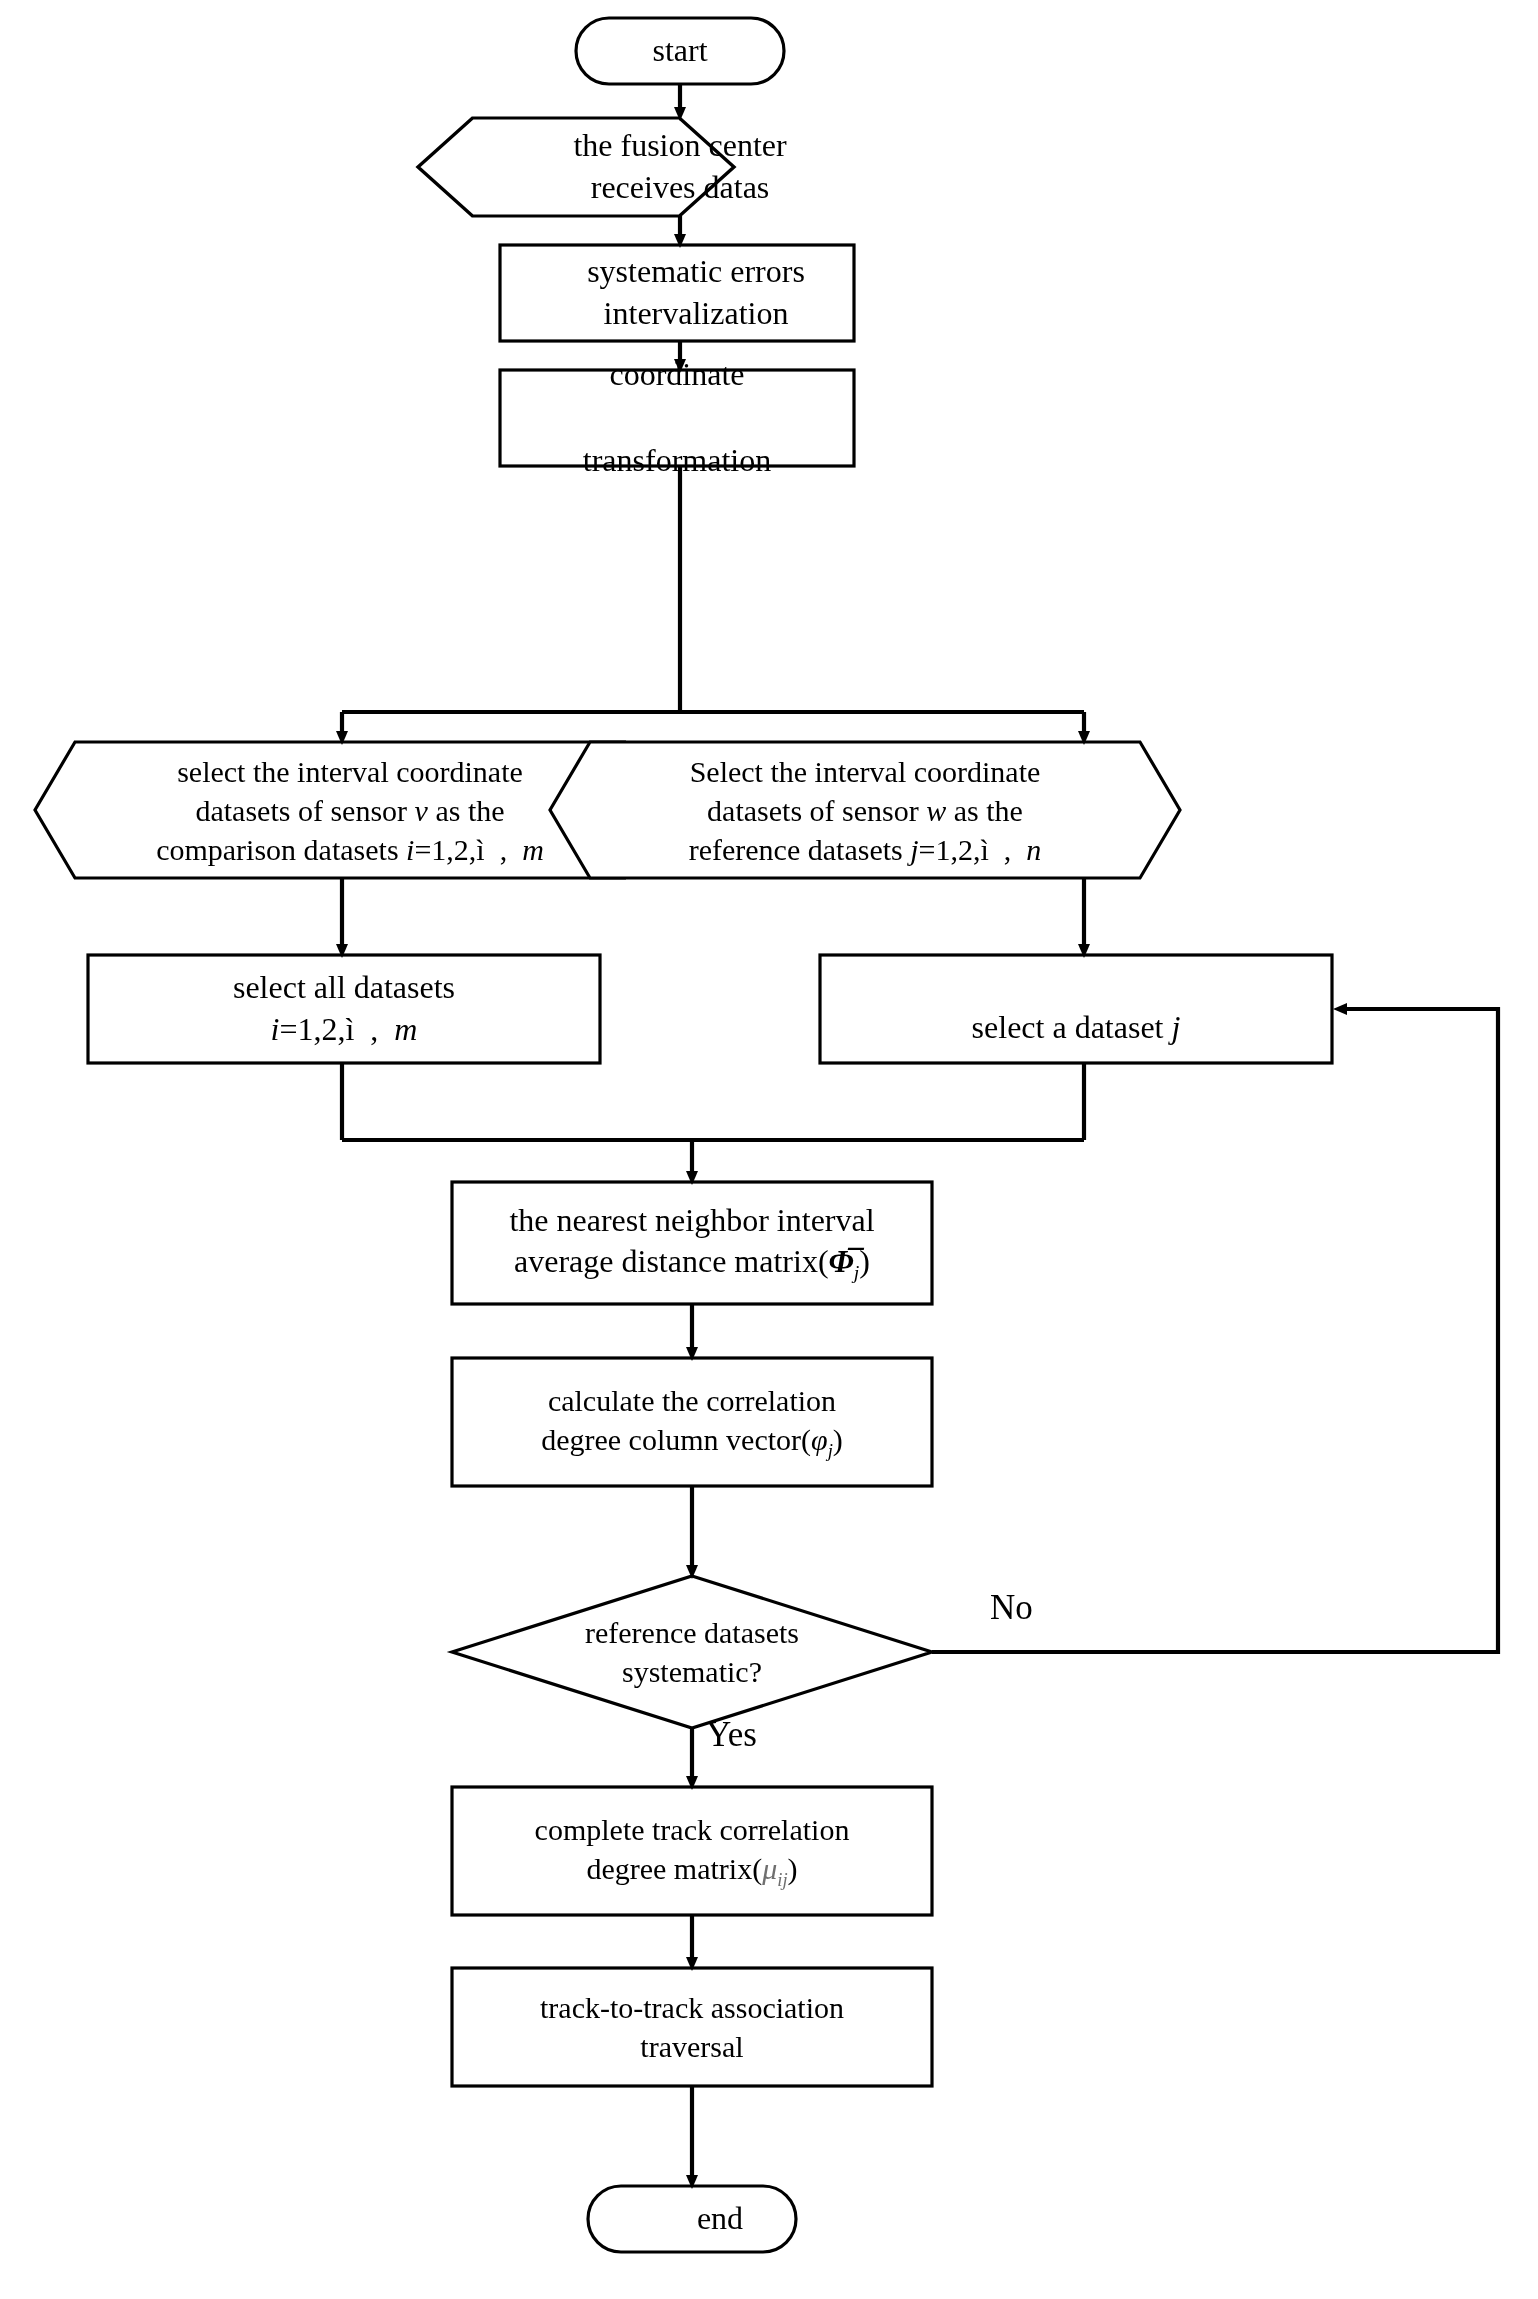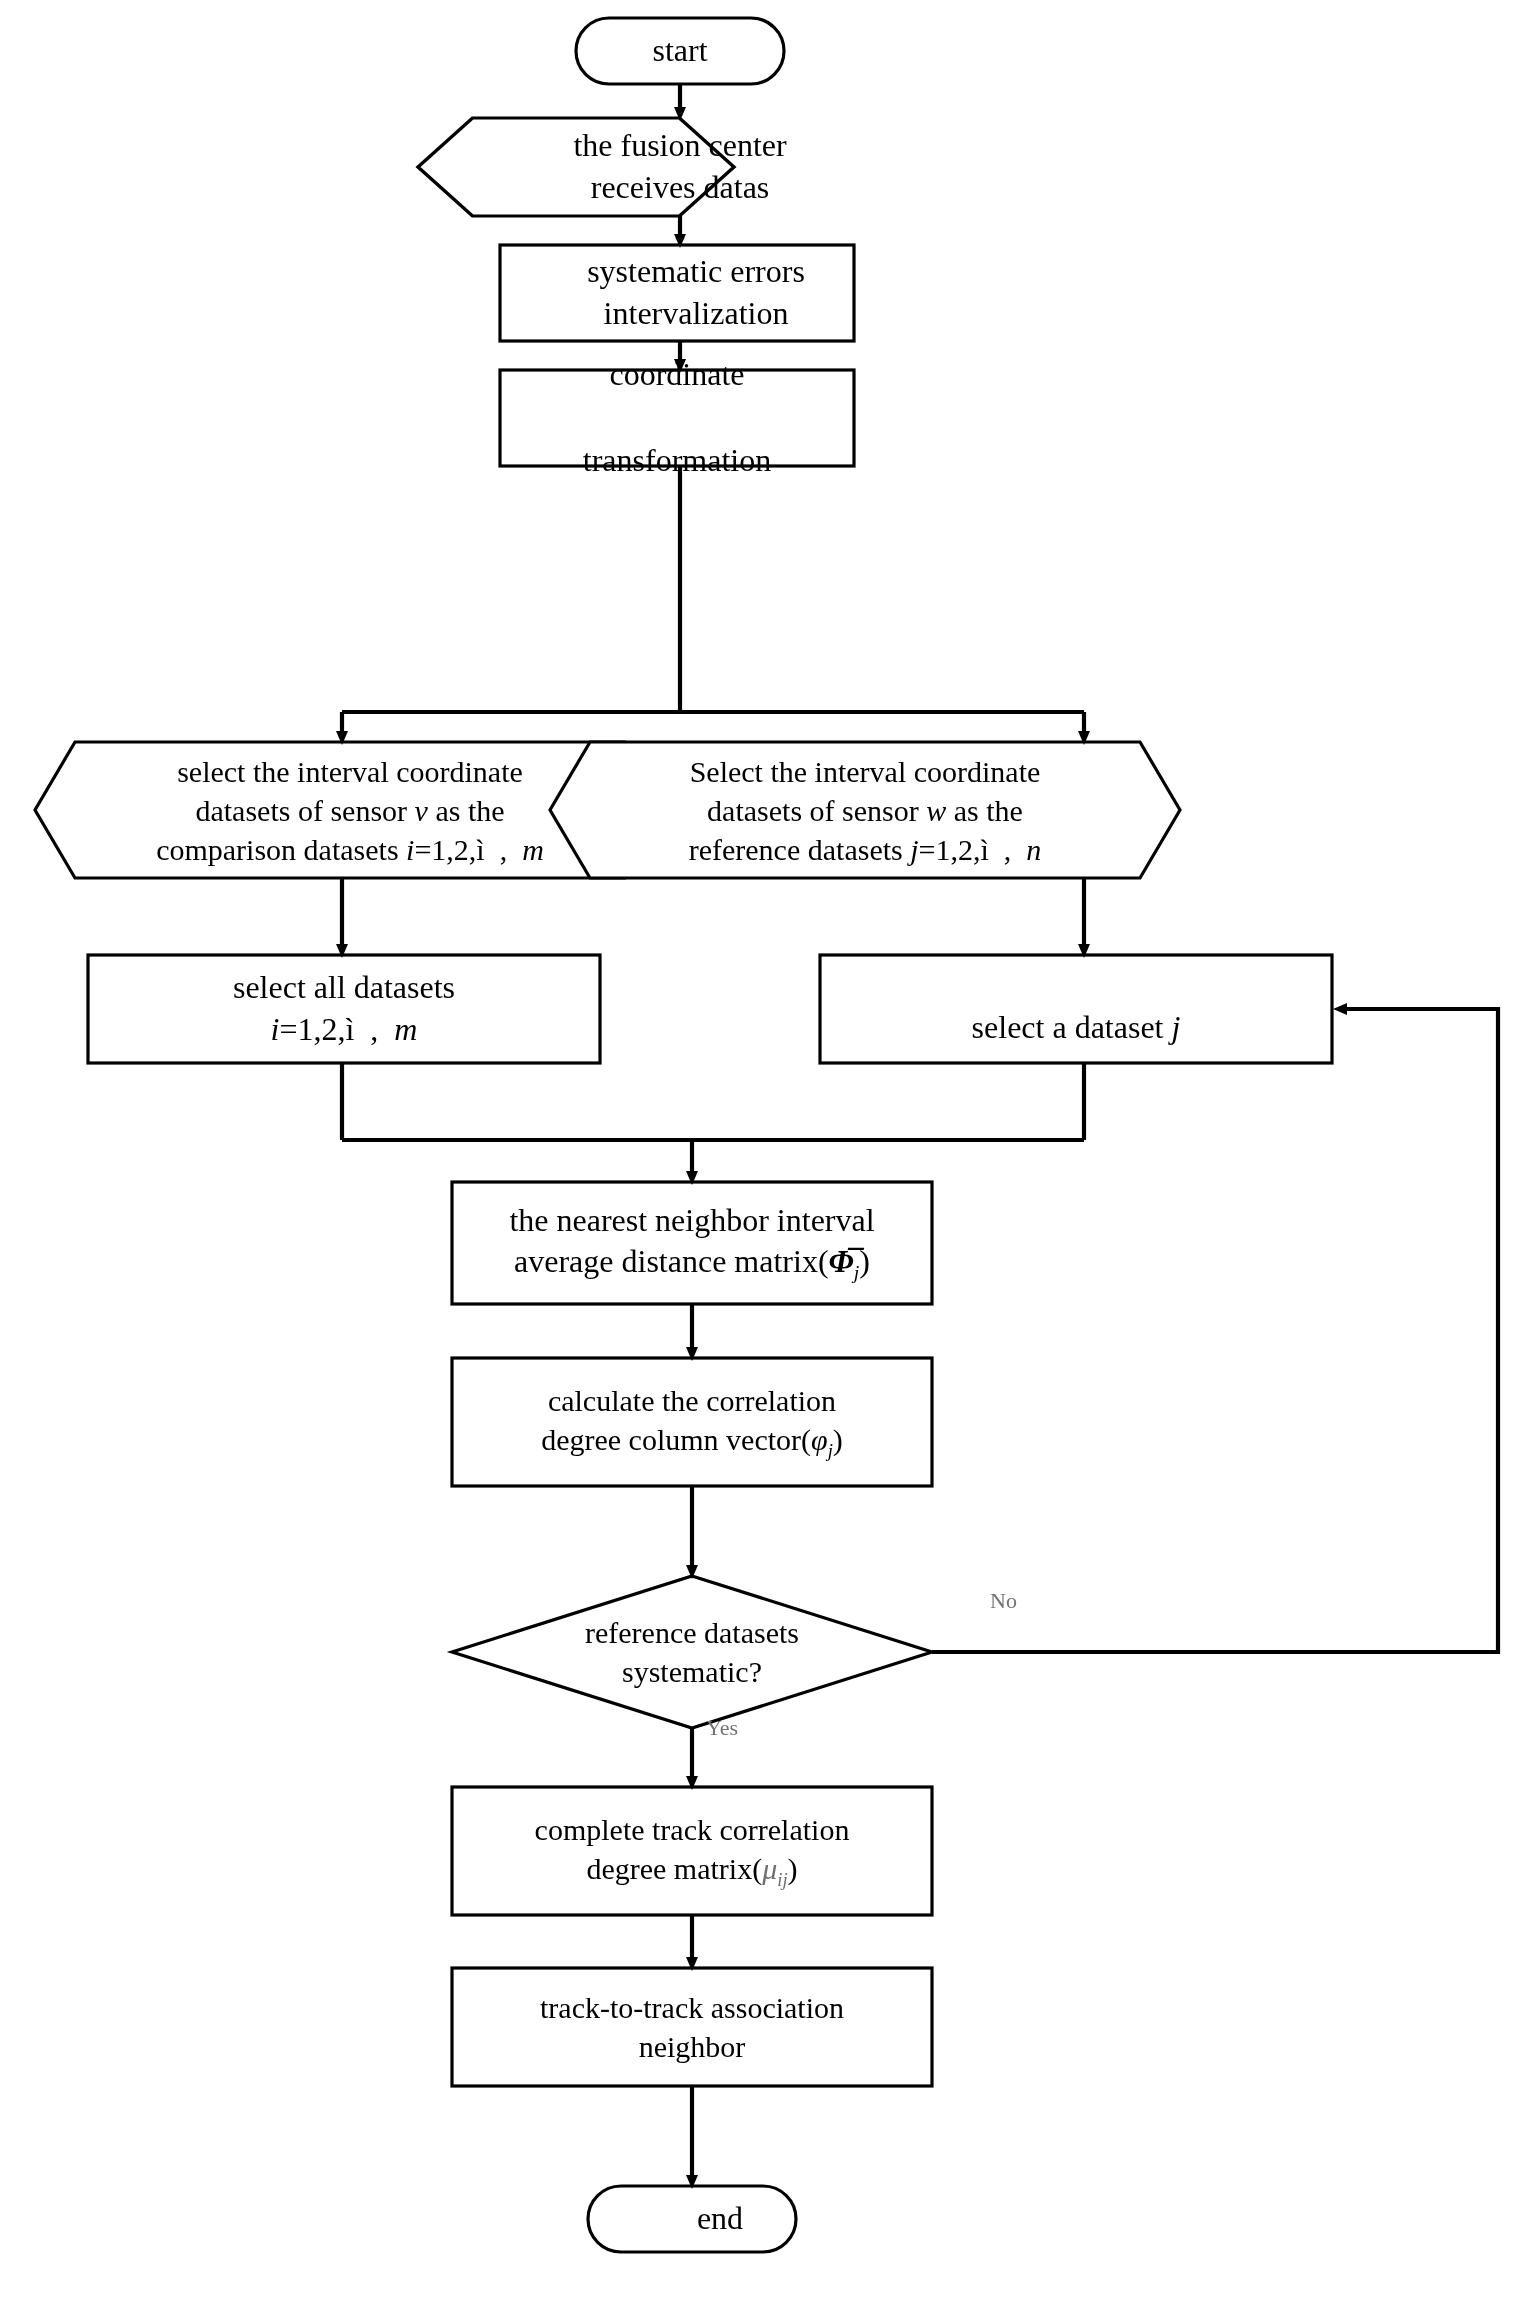--- a/index.html
+++ b/index.html
@@ -54,23 +54,23 @@
     flex-direction: column;
     align-items: flex-start;
     justify-content: center;
   }
   .node-text .ln { display: block; width: 100%; }
   .t-32 { font-size: 32px; }
   .t-30 { font-size: 30px; }
   .t-28 { font-size: 32px; }
   .edge-label {
     position: absolute;
-    color: #737373;
+    color: #000000;
     font-family: "Liberation Serif", "DejaVu Serif", serif;
-    font-size: 22px;
+    font-size: 35px;
     white-space: nowrap;
   }
   i.v { font-style: italic; }
   .sub {
     font-size: 0.62em;
     vertical-align: sub;
     font-style: italic;
   }
   .psi {
     font-weight: bold;
@@ -206,21 +206,21 @@
     <span class="ln">systematic?</span>
   </div>
 
   <div class="node-text t-30" style="left:452px; top:1787px; width:480px; height:128px;">
     <span class="ln">complete track correlation</span>
     <span class="ln">degree matrix(<i class="v faded">μ</i><span class="sub faded">ij</span>)</span>
   </div>
 
   <div class="node-text t-30" style="left:452px; top:1968px; width:480px; height:118px;">
     <span class="ln">track-to-track association</span>
-    <span class="ln">neighbor</span>
+    <span class="ln">traversal</span>
   </div>
 
   <div class="node-text t-32" style="left:616px; top:2186px; width:208px; height:66px;">
     <span class="ln">end</span>
   </div>
 
   <div class="edge-label" style="left:990px; top:1588px;">No</div>
 
   <div class="edge-label" style="left:706px; top:1715px;">Yes</div>
 

